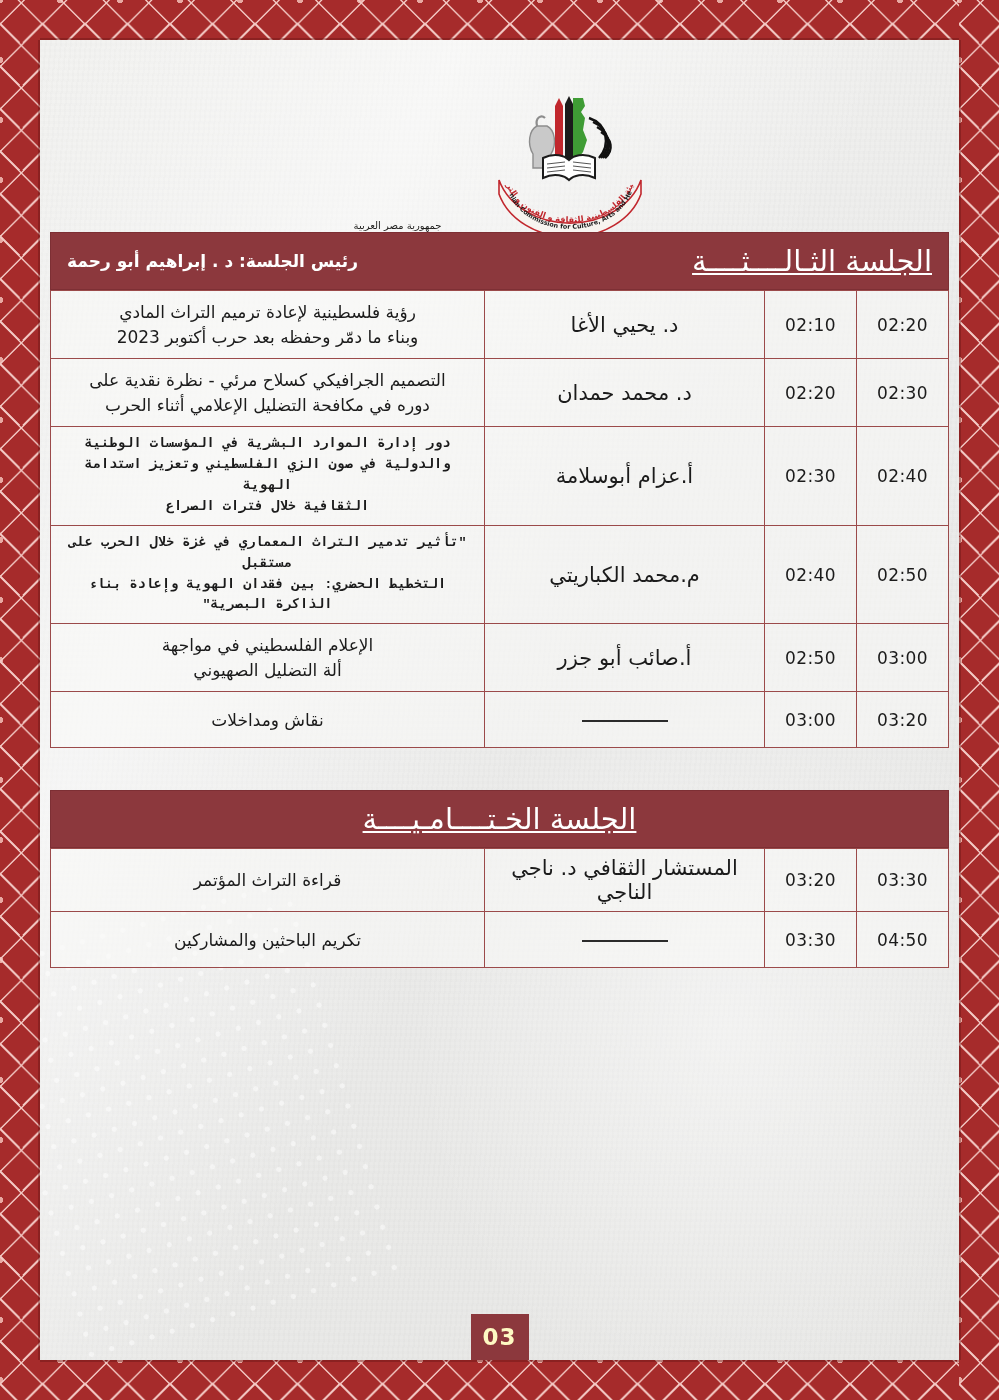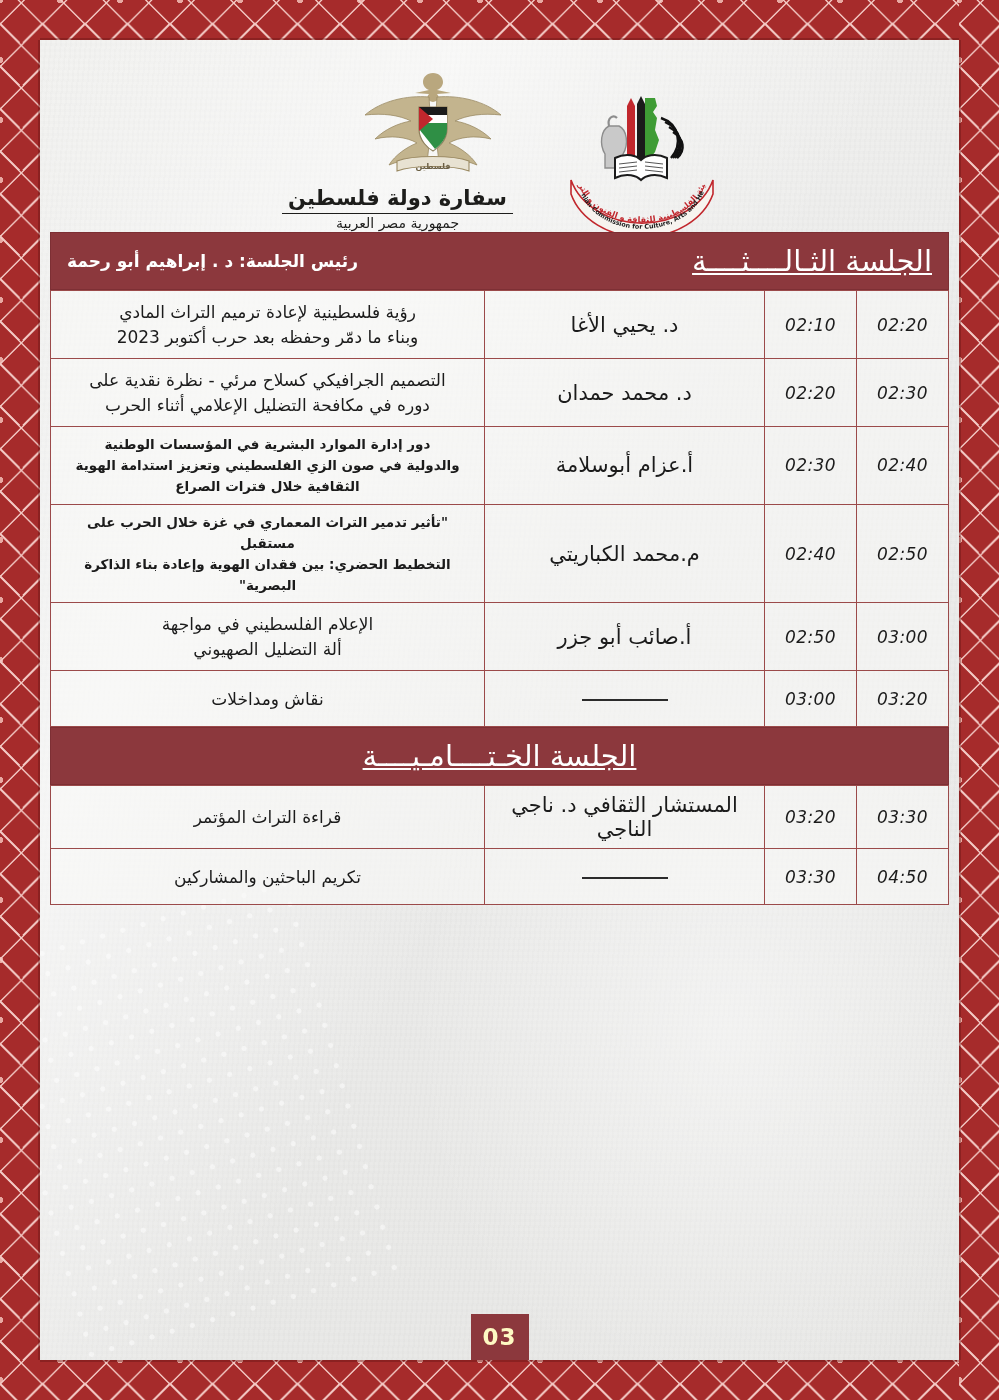--- a/index.html
+++ b/index.html
@@ -118,26 +118,26 @@
 
   
   .emb { position: relative; width: 160px; height: 118px; }
   .emb-caption-1 {
     font-size: 21px; font-weight: bold; color: #1d1d1b;
     letter-spacing: .5px; line-height: 1.25;
     border-bottom: 1.6px solid #1d1d1b;
     display: inline-block; padding: 0 6px 2px 6px;
   }
   .emb-caption-2 {
-    font-size: 14px; color: #1d1d1b; line-height: 1.3;
+    font-size: 10px; color: #1d1d1b; line-height: 1.3;
   }
 
   
   .session { margin: 0 10px; }
-  .session + .session { }
+  .session + .session { margin-top: 42px; }
 
   .session-head {
     background: #8c383d;
     border: 1.5px solid #7d2f34;
     height: 58px;
     display: flex;
     align-items: center;
     padding: 0 16px;
     color: #ffffff;
   }
@@ -166,38 +166,39 @@
     background: rgba(250,249,248,0.55);
     table-layout: fixed;
   }
   table.sched td {
     border: 1.2px solid #9b4a4a;
     text-align: center;
     vertical-align: middle;
     color: #1b1b1b;
     padding: 7px 8px;
   }
-  .col-end, .col-start { width: 92px; font-style: italic; }
+  .col-end, .col-start { width: 92px; }
   .col-speaker { width: 280px; }
 
   .t-time {
     font-size: 17px;
     letter-spacing: .4px;
     font-family: "DejaVu Sans", "Liberation Sans", sans-serif;
   }
   .t-speaker { font-size: 21px; }
   .t-topic {
     font-size: 17px;
     line-height: 1.45;
     padding: 9px 14px;
   }
   .t-topic.small {
     font-size: 13.5px;
     font-weight: bold;
     line-height: 1.55;
+    font-family: Liberation Mono, monospace;
   }
   .dash {
     display: inline-block;
     width: 86px;
     height: 0;
     border-top: 2.4px solid #2b2b2b;
     vertical-align: middle;
   }
 
   
@@ -284,44 +285,20 @@
                 <textPath href="#arcA" startOffset="50%" text-anchor="middle">الهيئة الفلسطينية للثقافة و الفنون و التراث</textPath>
               </text>
               <text font-size="6.4" font-weight="bold" fill="#1b1b1b" font-family="DejaVu Sans, sans-serif">
                 <textPath href="#arcB" startOffset="50%" text-anchor="middle">Palestinian Commission for Culture, Arts and Heritage</textPath>
               </text>
             </svg>
           </div>
         </div>
 
         <div class="logo-block">
-          <div class="emb">
-            <svg viewBox="0 0 160 118" width="160" height="118">
-
-              <path d="M80 6 C74 6 70 10 70 15 C70 19 73 22 76 23 L62 26 L76 27 C73 30 74 34 80 35
-                       C86 34 87 30 84 27 L98 26 L84 23 C87 22 90 19 90 15 C90 10 86 6 80 6 Z" fill="#b9a77e"></path>
-
-              <g fill="#c3b48e" stroke="#9b8a63" stroke-width="0.8">
-                <path d="M76 30 C54 28 28 34 12 48 C30 46 46 48 58 54 C46 56 32 62 22 72
-                         C38 68 54 70 64 76 C54 80 42 88 36 98 C50 92 64 92 74 96 L78 60 Z"></path>
-                <path d="M84 30 C106 28 132 34 148 48 C130 46 114 48 102 54 C114 56 128 62 138 72
-                         C122 68 106 70 96 76 C106 80 118 88 124 98 C110 92 96 92 86 96 L82 60 Z"></path>
-              </g>
-
-              <path d="M66 40 L94 40 L94 62 C94 74 84 82 80 84 C76 82 66 74 66 62 Z" fill="#ffffff" stroke="#8d7f5c" stroke-width="1.2"></path>
-              <path d="M66 40 L94 40 L94 48 L66 48 Z" fill="#1b1b1b"></path>
-              <path d="M66 48 L94 48 L94 56 L66 56 Z" fill="#ffffff"></path>
-              <path d="M66 56 L94 56 L94 62 C94 70 88 78 82 82 L66 62 Z" fill="#2f8f45"></path>
-              <path d="M66 40 L80 52 L66 64 Z" fill="#c1272d"></path>
-
-              <path d="M44 94 C60 88 100 88 116 94 L116 104 C100 98 60 98 44 104 Z" fill="#e8e2d2" stroke="#9b8a63" stroke-width="1.1"></path>
-              <text x="80" y="102" text-anchor="middle" font-size="8" font-weight="bold" fill="#6b5f44" font-family="DejaVu Sans, sans-serif">فلسطين</text>
-            </svg>
-          </div>
-          <div class="emb-caption-1">سفارة دولة فلسطين</div>
           <div class="emb-caption-2">جمهورية مصر العربية</div>
         </div>
 
       </div>
 
       <div class="session">
         <div class="session-head">
           <div class="session-title">الجلسة الثـالــــثــــة</div>
           <div class="head-spacer"></div>
           <div class="session-chair">رئيس الجلسة: د . إبراهيم أبو رحمة</div>

